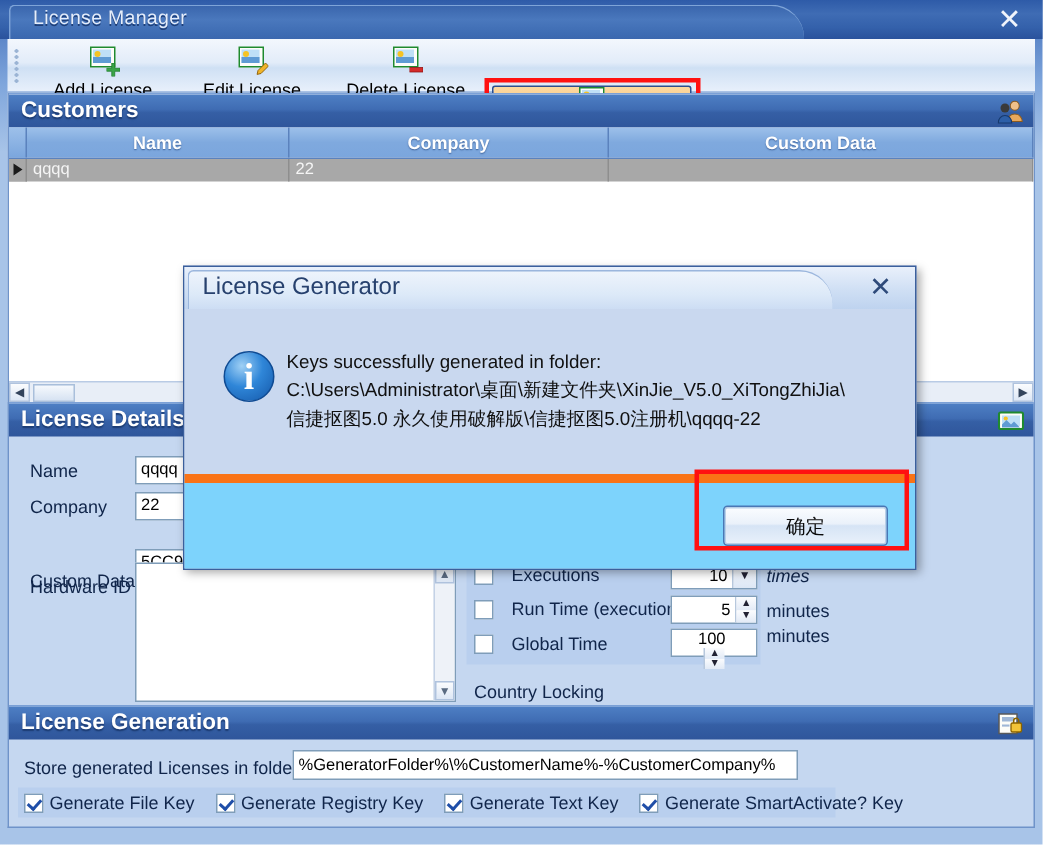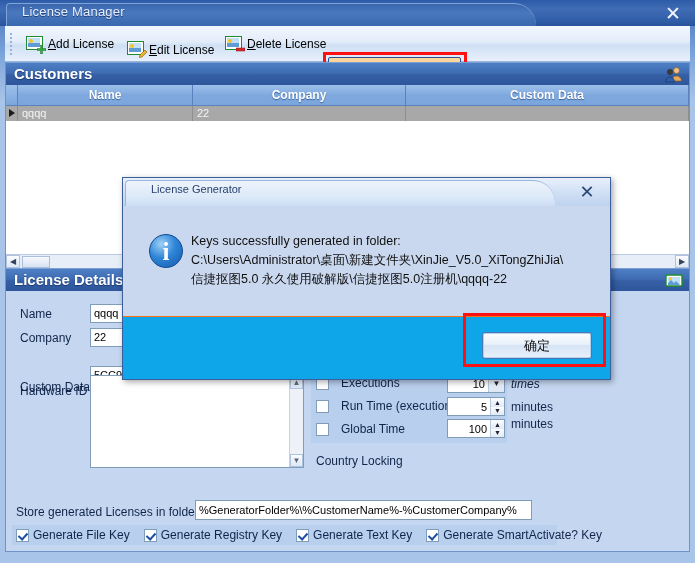--- a/index.html
+++ b/index.html
@@ -56,21 +56,21 @@
   }
   .tb-grip{
     position:absolute;left:4px;top:6px;width:4px;height:24px;
     background-image:radial-gradient(circle,#9bb4d4 40%,transparent 45%);
     background-size:4px 4px;
   }
   .tb-btn{
     position:absolute;top:4px;height:28px;
     display:flex;align-items:center;gap:4px;
     padding:0 6px;box-sizing:border-box;cursor:pointer;
-    border:1px solid transparent;border-radius:2px;
+    border:1px solid transparent;border-radius:2px;flex-direction:column;
   }
   .tb-btn .lbl{color:#000;font-size:12px;white-space:nowrap;}
   .tb-btn .lbl u{text-decoration:underline;}
   .tb-btn.highlight{
     background:linear-gradient(to bottom,#fcd9a0 0%,#f8c887 50%,#f6bf77 100%);
     border:1px solid #2b4f8f;
   }
   .red-ring{
     position:absolute;border:3px solid #ff1111;box-sizing:border-box;
     pointer-events:none;
@@ -245,21 +245,21 @@
     overflow:hidden;
   }
   .dlg-tab{
     position:absolute;left:2px;top:2px;width:430px;height:27px;
     background:linear-gradient(to bottom,#eef4fc 0%,#dce9f8 60%,#cbdcf3 100%);
     border-top-left-radius:4px;border-top-right-radius:22px;
     border-top:1px solid #9bb6dd;border-left:1px solid #9bb6dd;
     box-sizing:border-box;
   }
   .dlg-title-text{
-    position:absolute;left:28px;top:5px;font-size:11px;color:#27416e;white-space:nowrap;
+    position:absolute;left:12px;top:5px;font-size:16px;color:#27416e;white-space:nowrap;
   }
   .dlg-close{
     position:absolute;right:12px;top:3px;width:22px;height:22px;line-height:22px;
     text-align:center;font-size:18px;color:#2e4a7a;cursor:pointer;
     font-family:"DejaVu Sans",sans-serif;
   }
   .dlg-body{
     position:absolute;left:0;top:28px;width:100%;height:110px;
     background:#c9d8ef;
   }
@@ -273,21 +273,21 @@
     font-size:25px;font-weight:bold;font-family:"Liberation Serif",serif;line-height:26px;
   }
   .dlg-msg{
     position:absolute;left:68px;top:26px;right:28px;
     color:#101010;font-size:12.5px;line-height:19px;
     font-family:Liberation Sans, sans-serif;
     white-space:nowrap;
   }
   .dlg-footer{
     position:absolute;left:0;top:138px;width:100%;bottom:0;
-    background:#0ea5e9;border-top:1px solid #f97316;box-sizing:border-box;
+    background:#7dd3fc;border-top:6px solid #f97316;box-sizing:border-box;
   }
   .dlg-ok{
     position:absolute;right:18px;top:15px;width:110px;height:27px;
     background:linear-gradient(to bottom,#fbfdff 0%,#eaf1fa 45%,#d6e4f5 50%,#e9f1fb 100%);
     border:1px solid #4a77b5;border-radius:3px;box-sizing:border-box;
     font-size:13px;color:#0b0b0b;display:flex;align-items:center;justify-content:center;
     cursor:pointer;box-shadow:0 0 0 1px #b9cfe8 inset;
     font-family:"DejaVu Sans","Liberation Sans",sans-serif;
   }
 </style>
@@ -313,21 +313,21 @@
             <span class="sky"></span>
             <span class="sun"></span>
             <span class="hill"></span>
           <svg class="badge" viewBox="0 0 9 9">
               <path d="M3.5 0h2v3.5H9v2H5.5V9h-2V5.5H0v-2h3.5z" fill="#3aa447" stroke="#1c7a2a" stroke-width=".5"></path>
             </svg>
         </span>
         <span class="lbl"><u>A</u><span>dd License</span></span>
       </div>
 
-      <div class="tb-btn" style="left:115px;width:96px;align-items:flex-end;">
+      <div class="tb-btn" style="left:115px;width:96px;">
         <span class="ic-card">
           <span class="frame"></span>
             <span class="sky"></span>
             <span class="sun"></span>
             <span class="hill"></span>
           <svg class="badge" viewBox="0 0 9 9">
               <path d="M7 0l2 2-5 5-2.6.6L2 5z" fill="#f0b429" stroke="#8a5a00" stroke-width=".6"></path>
             </svg>
         </span>
         <span class="lbl"><u>E</u><span>dit License</span></span>
@@ -457,35 +457,45 @@
             <div>▲</div>
             <div>▼</div>
           </span>
         </div>
         <span class="opt-lbl" style="position:absolute;left:505px;top:109px;">minutes</span>
 
         <div class="opt-row" style="left:310px;top:131px;">
           <span class="cb"></span>
           <span class="opt-lbl">Global Time</span>
         </div>
-        <div class="spin" style="position:absolute;left:441px;top:128px;width:58px;">
+        <div class="spin" style="position:absolute;left:441px;top:128px;width:58px;flex-direction:column;">
           <span class="val">100</span>
           <span class="btns">
             <div>▲</div>
             <div>▼</div>
           </span>
         </div>
         <span class="opt-lbl" style="position:absolute;left:505px;top:126px;">minutes</span>
 
         <span class="opt-lbl" style="position:absolute;left:310px;top:163px;">Country Locking</span>
 
       </div>
     </div>
 
     <div class="generation">
+      <div class="sec-head">
+        <div class="t">License Generation</div>
+        <svg class="ic" viewBox="0 0 18 17">
+          <rect x="1" y="2" width="12" height="13" fill="#fdfdf8" stroke="#5a5a5a" stroke-width="1"></rect>
+          <rect x="3" y="4" width="8" height="3" fill="#9fb7d6"></rect>
+          <rect x="3" y="9" width="5" height="1.4" fill="#9fb7d6"></rect>
+          <rect x="9" y="8" width="7" height="6" rx="1" fill="#f2c438" stroke="#8a6300" stroke-width=".9"></rect>
+          <path d="M10.8 8V6.5a1.7 1.7 0 013.4 0V8" fill="none" stroke="#8a6300" stroke-width="1"></path>
+        </svg>
+      </div>
 
       <div class="gen-body">
         <span class="fld-lbl" style="position:absolute;left:10px;top:12px;">Store generated Licenses in folder:</span>
         <span class="txtbox" style="position:absolute;left:189px;top:7px;width:337px;height:20px;line-height:17px;">%GeneratorFolder%\%CustomerName%-%CustomerCompany%</span>
 
         <div class="gen-cbrow" style="width:545px;">
           <span class="item">
             <span class="cb checked"></span>
             <span class="opt-lbl">Generate File Key</span>
           </span>

